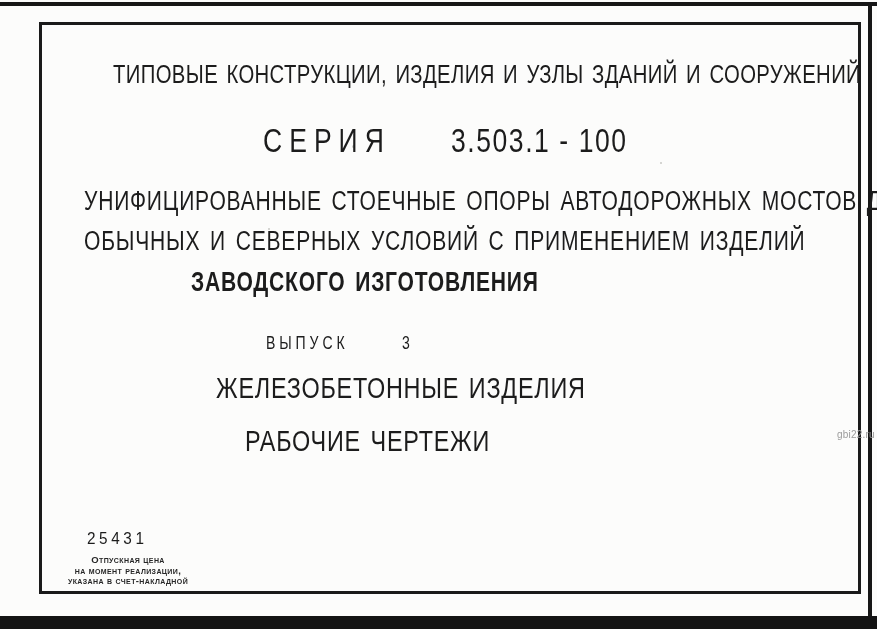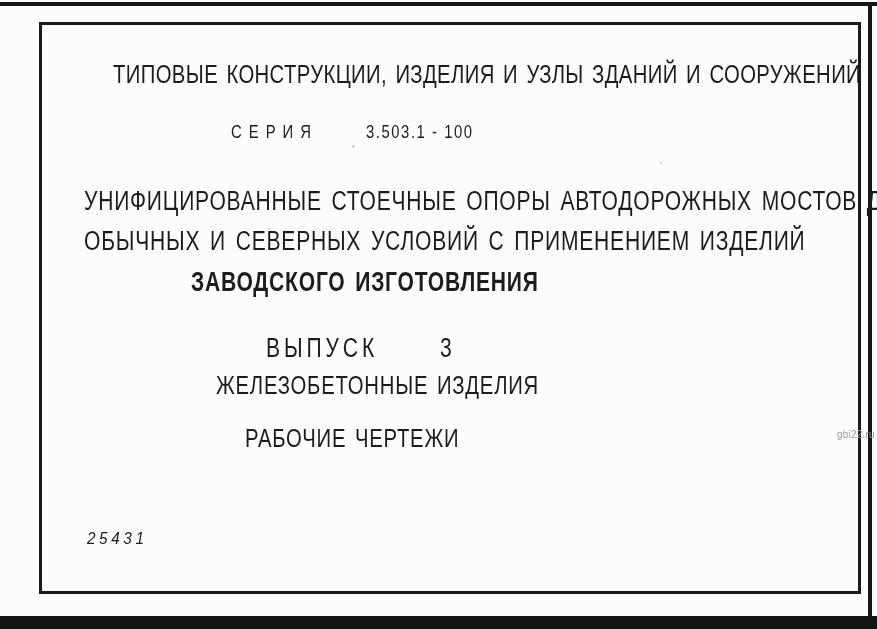--- a/index.html
+++ b/index.html
@@ -20,28 +20,28 @@
     position: absolute; left: 39px; top: 22px;
     width: 822px; height: 572px;
     box-sizing: border-box;
     border: 3px solid #1a1a1a;
     background: transparent;
   }
   
   .line { position: absolute; white-space: nowrap; line-height: 1.15; }
   .tx   { display: inline-block; transform: scaleX(0.78); transform-origin: 0 50%; }
   .header-line   { font-size: 26px; letter-spacing: 0.5px; word-spacing: 3px; }
-  .series-line   { font-size: 19px; }
+  .series-line   { font-size: 34px; margin-left: 32px; }
   .series-label  { letter-spacing: 9px; }
   .series-number { letter-spacing: 2px; margin-left: 24px; }
   .title-line    { font-size: 27px; letter-spacing: 1px; word-spacing: 4px; }
-  .issue-line    { font-size: 27px; }
+  .issue-line    { font-size: 18px; }
   .issue-label   { letter-spacing: 5px; }
   .issue-number  { margin-left: 30px; }
-  .subtitle-line { font-size: 26px; letter-spacing: 1px; word-spacing: 3px; }
+  .subtitle-line { font-size: 30px; letter-spacing: 1px; word-spacing: 3px; }
   .code-line     { font-size: 17px; letter-spacing: 4px; }
   .code-line .tx { transform: scaleX(0.9); }
   .price-note {
     position: absolute; left: 38px; top: 555px; width: 180px;
     text-align: center;
     font-size: 9.5px; font-weight: bold; font-variant: small-caps;
     letter-spacing: 0.4px; line-height: 10.5px; color: #262626;
   }
   .watermark {
     position: absolute; left: 837px; top: 429px;
@@ -92,20 +92,25 @@
   </div>
 
   <div class="line subtitle-line" style="left:216px; top:371px;">
     <span class="tx">ЖЕЛЕЗОБЕТОННЫЕ ИЗДЕЛИЯ</span>
   </div>
 
   <div class="line subtitle-line" style="left:245px; top:424px;">
     <span class="tx">РАБОЧИЕ ЧЕРТЕЖИ</span>
   </div>
 
-  <div class="line code-line" style="left:87px; top:529px;font-style:italic;">
+  <div class="line code-line" style="left:87px; top:529px;">
     <span class="tx">25431</span>
   </div>
 
+  <div class="price-note">
+    <div>Отпускная цена</div>
+    <div>на момент реализации,</div>
+    <div>указана в счет-накладной</div>
+  </div>
 
   <div class="watermark">gbi22.ru</div>
 
 </div>
 
 </body></html>

